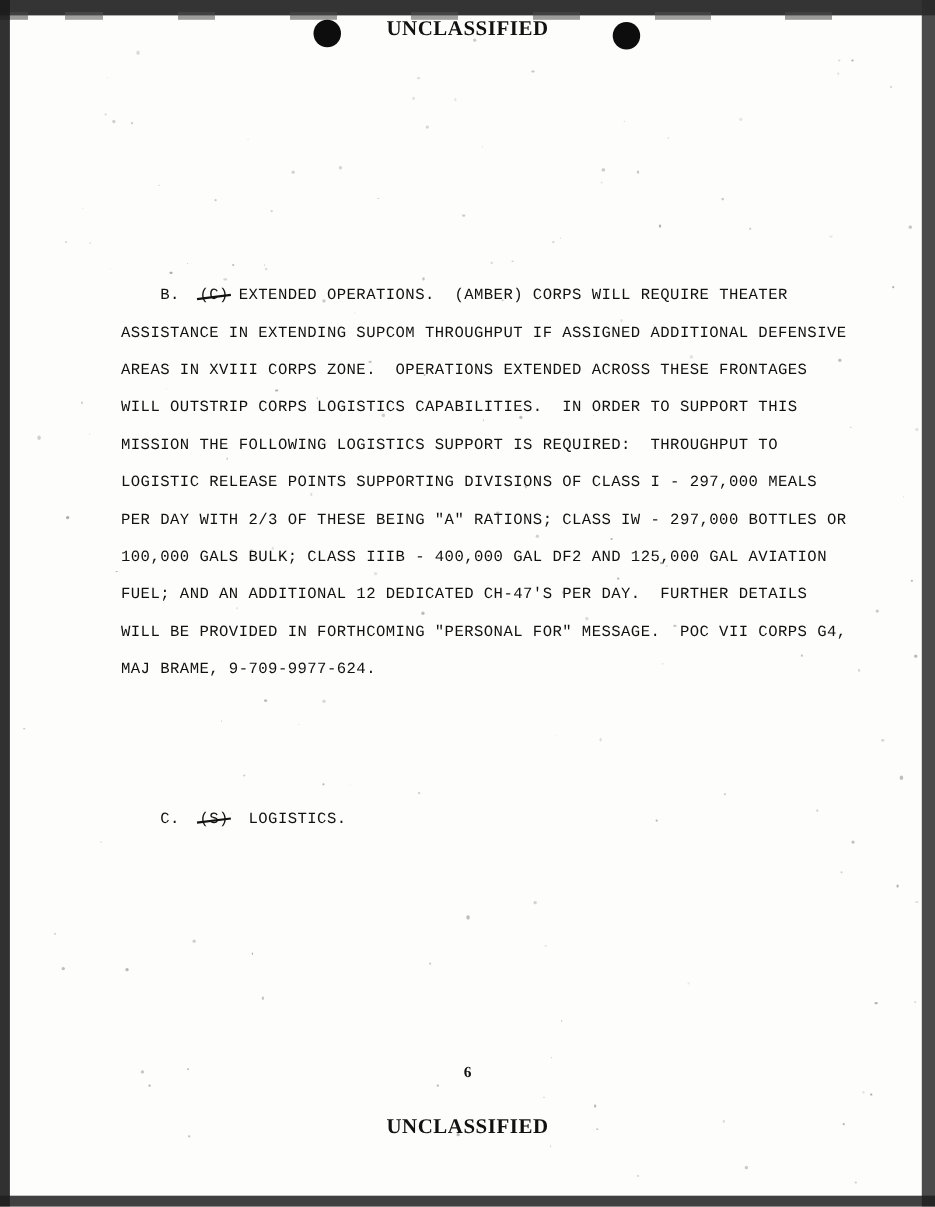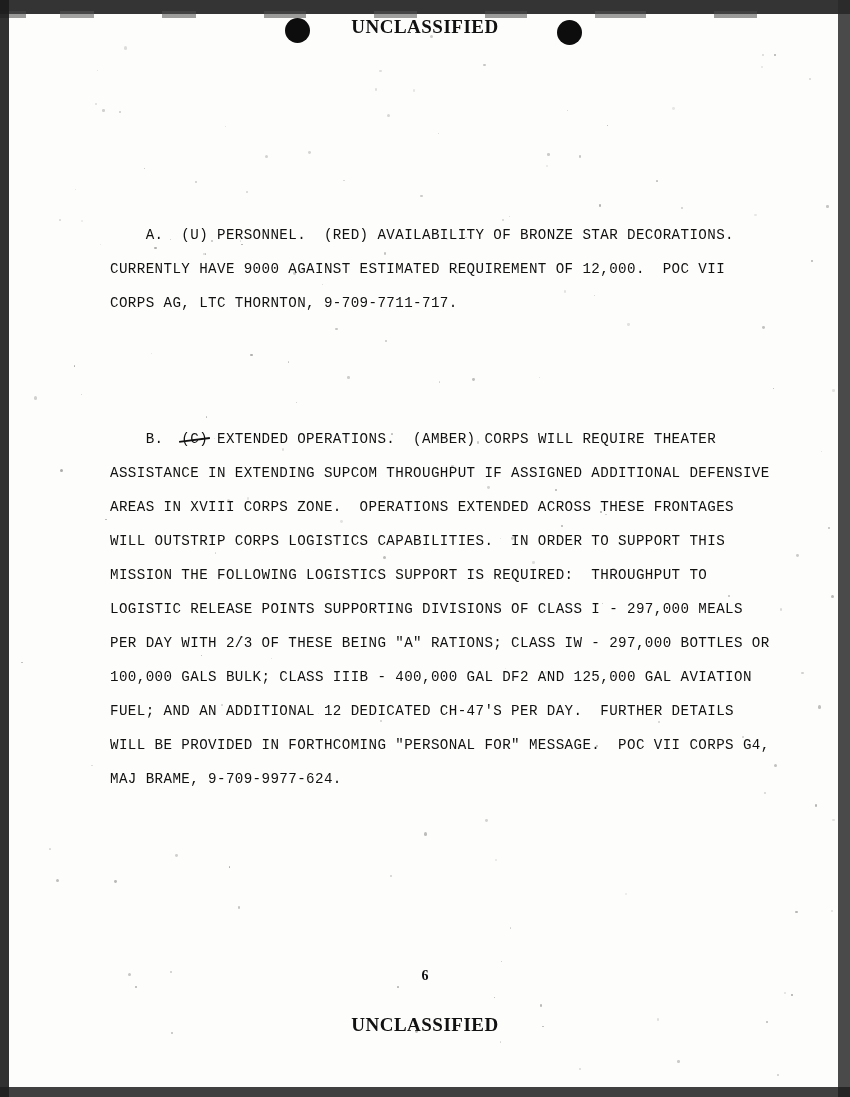--- a/index.html
+++ b/index.html
@@ -146,24 +146,24 @@
   <div class="scan-edge-bottom"></div>
 
   <div class="punch punch-left"></div>
   <div class="punch punch-right"></div>
 
   <div class="header">UNCLASSIFIED</div>
 
   <div class="body-text">
 
 
-    <div class="para">&nbsp;&nbsp;&nbsp;&nbsp;<span>A.</span>&nbsp;&nbsp;<span>(U) PERSONNEL.  (RED) AVAILABILITY OF BRONZE STAR DECORATIONS.  CURRENTLY HAVE 9000 AGAINST ESTIMATED REQUIREMENT OF 12,000.  POC VII CORPS AG, LTC THORNTON, 9-709-7711-717.</span></div>
 
     <div class="para">&nbsp;&nbsp;&nbsp;&nbsp;<span>B.</span>&nbsp;&nbsp;<span class="strike">(C)</span>&nbsp;<span>EXTENDED OPERATIONS.  (AMBER) CORPS WILL REQUIRE THEATER ASSISTANCE IN EXTENDING SUPCOM THROUGHPUT IF ASSIGNED ADDITIONAL DEFENSIVE AREAS IN XVIII CORPS ZONE.  OPERATIONS EXTENDED ACROSS THESE FRONTAGES WILL OUTSTRIP CORPS LOGISTICS CAPABILITIES.  IN ORDER TO SUPPORT THIS MISSION THE FOLLOWING LOGISTICS SUPPORT IS REQUIRED:  THROUGHPUT TO LOGISTIC RELEASE POINTS SUPPORTING DIVISIONS OF CLASS I - 297,000 MEALS PER DAY WITH 2/3 OF THESE BEING "A" RATIONS; CLASS IW - 297,000 BOTTLES OR 100,000 GALS BULK; CLASS IIIB - 400,000 GAL DF2 AND 125,000 GAL AVIATION FUEL; AND AN ADDITIONAL 12 DEDICATED CH-47'S PER DAY.  FURTHER DETAILS WILL BE PROVIDED IN FORTHCOMING "PERSONAL FOR" MESSAGE.  POC VII CORPS G4, MAJ BRAME, 9-709-9977-624.</span></div>
 
+    <div class="para">&nbsp;&nbsp;&nbsp;&nbsp;<span>C.</span>&nbsp;&nbsp;<span class="strike">(S)</span>&nbsp;&nbsp;<span>LOGISTICS.</span></div>
 
     
 
   </div>
 
   <div class="pagenum">6</div>
 
   <div class="footer">UNCLASSIFIED</div>
 
   <div class="speckles" id="speckles">

